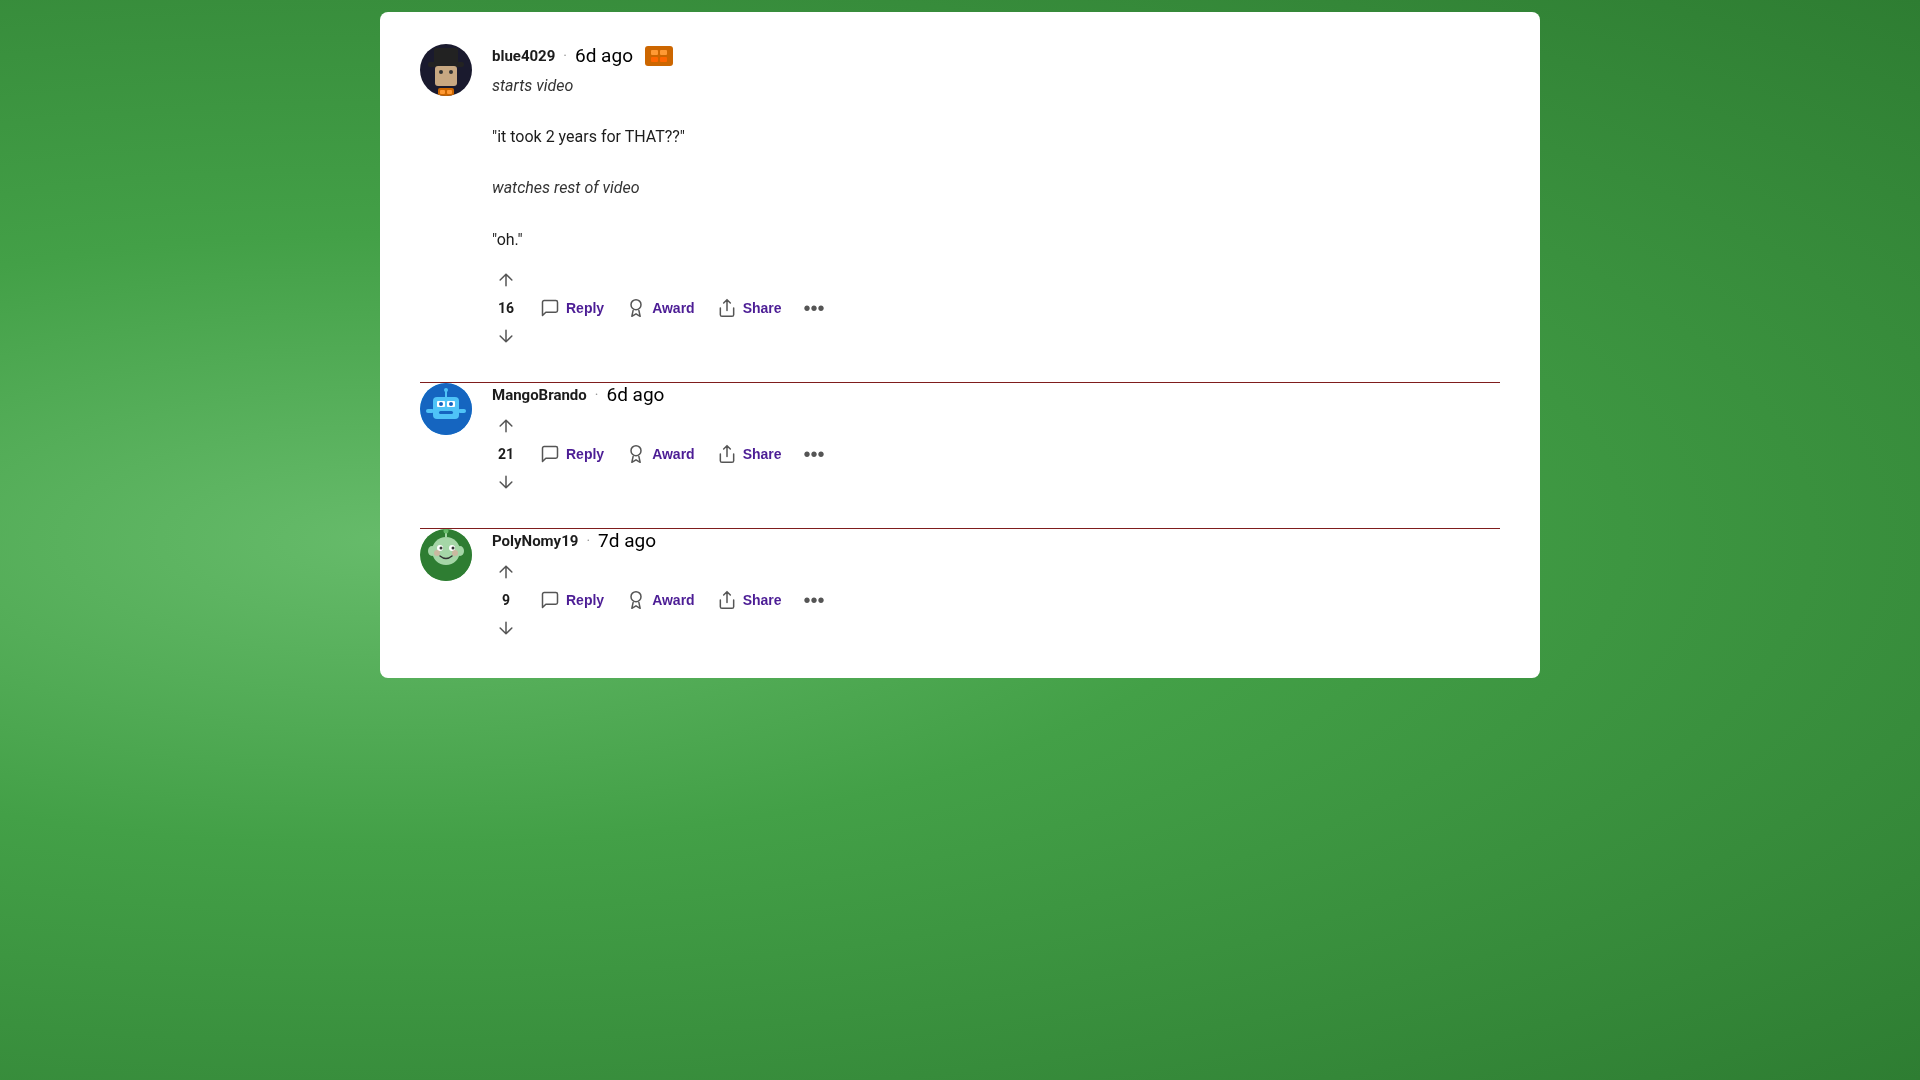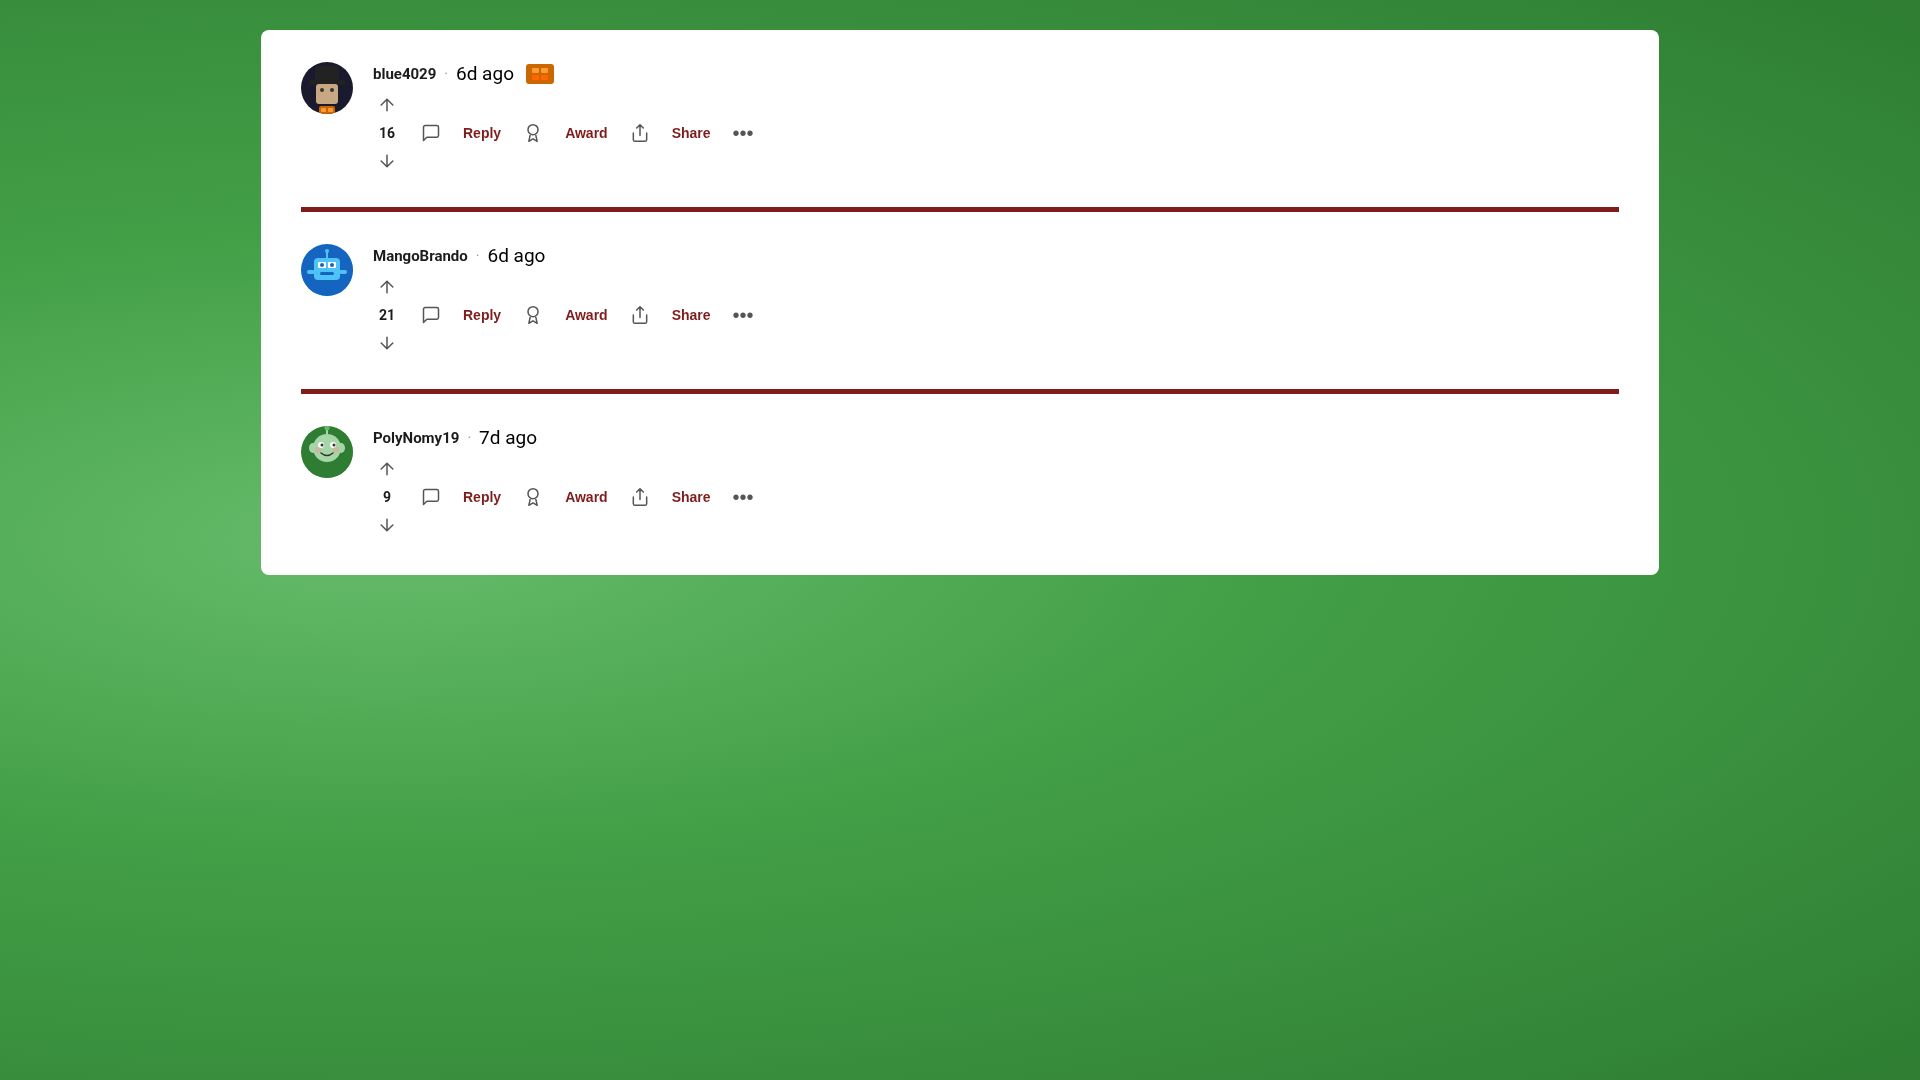--- a/index.html
+++ b/index.html
@@ -11,36 +11,35 @@
       background-image: radial-gradient(ellipse at 20% 50%, #66bb6a 0%, #43a047 40%, #2e7d32 100%);
       display: flex;
       align-items: flex-start;
       justify-content: center;
       font-family: -apple-system, BlinkMacSystemFont, 'Segoe UI', Roboto, sans-serif;
       overflow: hidden;
     }
 
     .comment-card {
       background: #ffffff;
-      width: 1398px;
-      margin-top: 30px;
+      width: 1160px;
+      margin-top: 12px;
       border-radius: 8px;
       padding: 32px 40px 36px 40px;
     }
 
     .comment {
       display: flex;
       align-items: flex-start;
       margin-bottom: 0;
     }
 
     .comment + .comment {
       margin-top: 32px;
-      padding-top: 32px;
-      border-top: 5px solid #7f1d1d;
+      border-top: 1px solid #7f1d1d;
     }
 
     .avatar {
       width: 52px;
       height: 52px;
       border-radius: 50%;
       overflow: hidden;
       flex-shrink: 0;
       margin-right: 20px;
       background: #ccc;
@@ -117,27 +116,27 @@
       display: flex;
       align-items: center;
       gap: 6px;
       margin-right: 6px;
       flex-direction: column;
     }
 
     .action-btn {
       display: flex;
       align-items: center;
-      gap: 22px;
+      gap: 6px;
       background: none;
       border: none;
       cursor: pointer;
       font-size: 14px;
       font-weight: 600;
-      color: #7f1d1d;
+      color: #4c1d95;
       padding: 4px 8px;
       border-radius: 4px;
       transition: background 0.15s;
     }
 
     .vote-count {
       font-size: 14px;
       font-weight: 700;
       color: #1c1c1c;
     }
@@ -214,20 +213,29 @@
         <span class="timestamp">6d ago</span>
         <span class="badge">
           <svg width="18" height="14" viewBox="0 0 18 14">
             <rect x="1" y="1" width="7" height="5" rx="1" fill="#ff9933"></rect>
             <rect x="10" y="1" width="7" height="5" rx="1" fill="#ff9933"></rect>
             <rect x="1" y="8" width="7" height="5" rx="1" fill="#ff6600"></rect>
             <rect x="10" y="8" width="7" height="5" rx="1" fill="#ff6600"></rect>
           </svg>
         </span>
       </div>
+      <div class="comment-text">
+        <em>starts video</em><br>
+        <br>
+        <span>"it took 2 years for THAT??"</span><br>
+        <br>
+        <em>watches rest of video</em><br>
+        <br>
+        <span>"oh."</span>
+      </div>
       <div class="comment-actions">
         <div class="vote-section">
           <button class="action-btn" style="padding:4px;">
             <svg class="icon-svg" viewBox="0 0 24 24">
               <path d="M12 19V5M5 12l7-7 7 7"></path>
             </svg>
           </button>
           <span class="vote-count">16</span>
           <button class="action-btn" style="padding:4px;">
             <svg class="icon-svg" viewBox="0 0 24 24">

